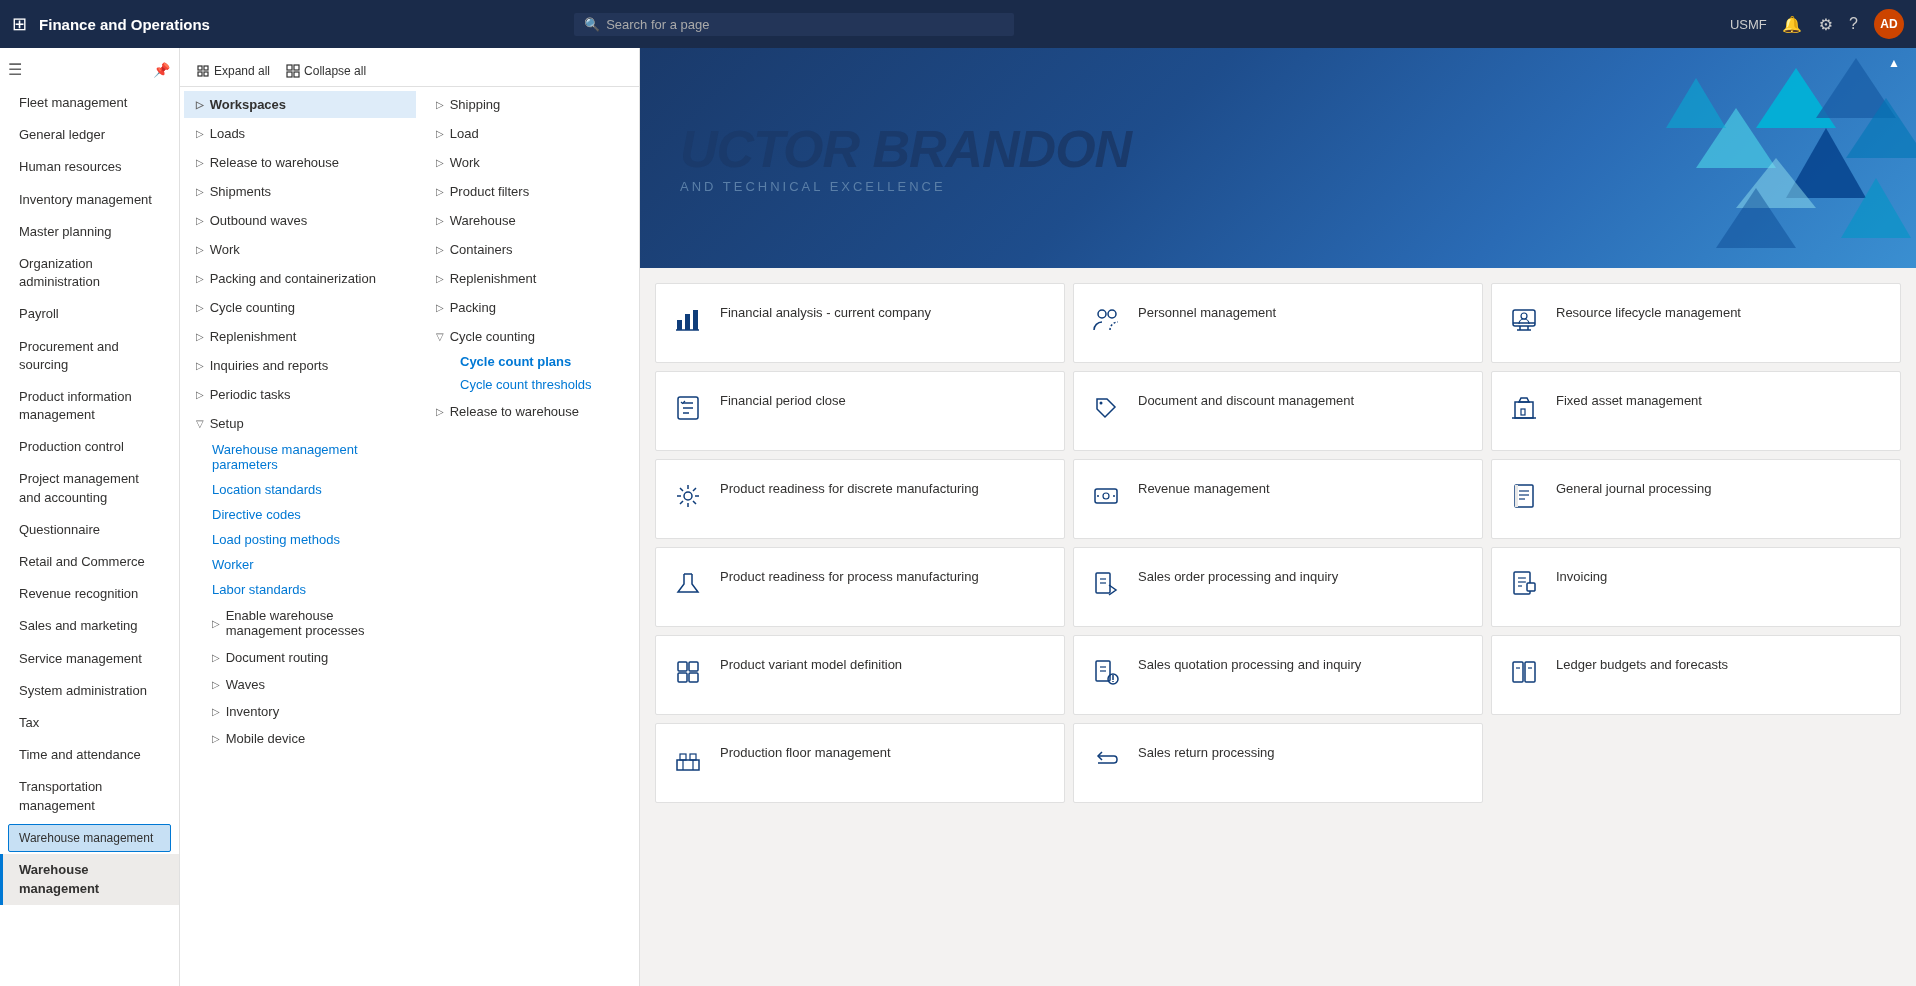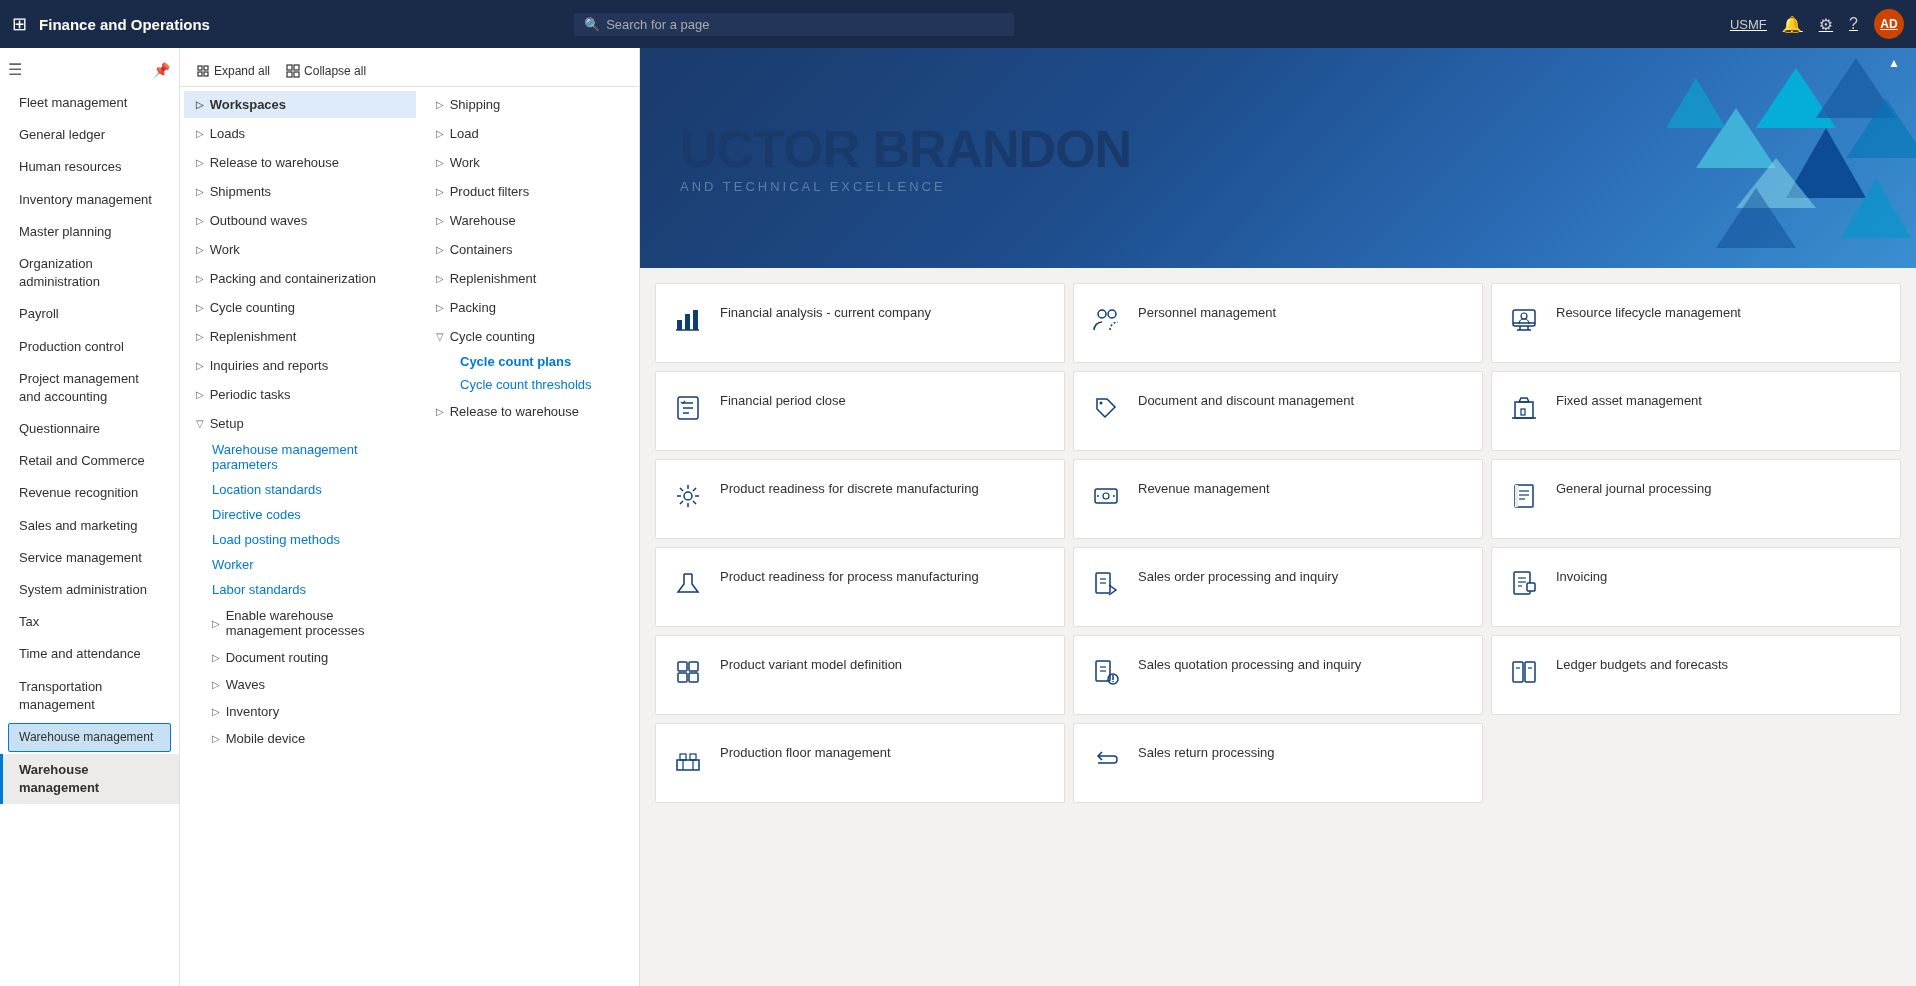--- a/index.html
+++ b/index.html
@@ -16,21 +16,21 @@
       flex: 1; max-width: 440px; margin: 0 auto;
       display: flex; align-items: center;
       background: #233558; border-radius: 2px;
       padding: 4px 10px; gap: 6px;
     }
     .topnav-search input {
       background: transparent; border: none; outline: none;
       color: #ccc; font-size: 13px; width: 100%;
     }
     .topnav-search input::placeholder { color: #aaa; }
-    .topnav-right { display: flex; align-items: center; gap: 16px; margin-left: auto; text-decoration: underline; }
+    .topnav-right { display: flex; align-items: center; gap: 16px; margin-left: auto; }
     .topnav-user { background: #cc4400; border-radius: 50%; width: 30px; height: 30px; display: flex; align-items: center; justify-content: center; font-size: 12px; font-weight: 700; color: white; }
 
     
     .layout { display: flex; margin-top: 48px; height: calc(986px - 48px); }
 
     
     .sidebar {
       width: 180px; background: #fff; border-right: 1px solid #e0e0e0;
       overflow-y: auto; flex-shrink: 0;
       padding-top: 8px;
@@ -94,21 +94,21 @@
     
     .hero {
       background: linear-gradient(135deg, #1a3a6b 0%, #1e4d8c 40%, #2a6bb5 70%, #3a8fd1 100%);
       height: 220px; position: relative; overflow: hidden;
       display: flex; align-items: center; padding: 0 40px;
     }
     .hero-text h1 {
       font-size: 52px; font-weight: 900; color: #1a3a6b;
       letter-spacing: -1px; line-height: 1;
     }
-    .hero-text h1 span { color: #0f2d5a; }
+    .hero-text h1 span { color: #0f2d5a; font-style: italic; }
     .hero-text p {
       font-size: 13px; letter-spacing: 3px; color: #5a7fa8;
       margin-top: 4px; text-transform: uppercase;
     }
     .hero-decorations {
       position: absolute; right: 0; top: 0; bottom: 0;
       width: 600px; overflow: hidden;
     }
     .hero-scroll-up {
       position: absolute; top: 8px; right: 16px;
@@ -165,20 +165,22 @@
       <span style="font-size:16px; cursor:pointer; color:#666;">☰</span>
       <span style="font-size:14px; cursor:pointer; color:#666;">📌</span>
     </div>
     <div class="sidebar-item"><span>Fleet management</span></div>
     <div class="sidebar-item"><span>General ledger</span></div>
     <div class="sidebar-item"><span>Human resources</span></div>
     <div class="sidebar-item"><span>Inventory management</span></div>
     <div class="sidebar-item"><span>Master planning</span></div>
     <div class="sidebar-item"><span>Organization administration</span></div>
     <div class="sidebar-item"><span>Payroll</span></div>
+    <div class="sidebar-item"><span>Procurement and sourcing</span></div>
+    <div class="sidebar-item"><span>Product information management</span></div>
     <div class="sidebar-item"><span>Production control</span></div>
     <div class="sidebar-item"><span>Project management and accounting</span></div>
     <div class="sidebar-item"><span>Questionnaire</span></div>
     <div class="sidebar-item"><span>Retail and Commerce</span></div>
     <div class="sidebar-item"><span>Revenue recognition</span></div>
     <div class="sidebar-item"><span>Sales and marketing</span></div>
     <div class="sidebar-item"><span>Service management</span></div>
     <div class="sidebar-item"><span>System administration</span></div>
     <div class="sidebar-item"><span>Tax</span></div>
     <div class="sidebar-item"><span>Time and attendance</span></div>

